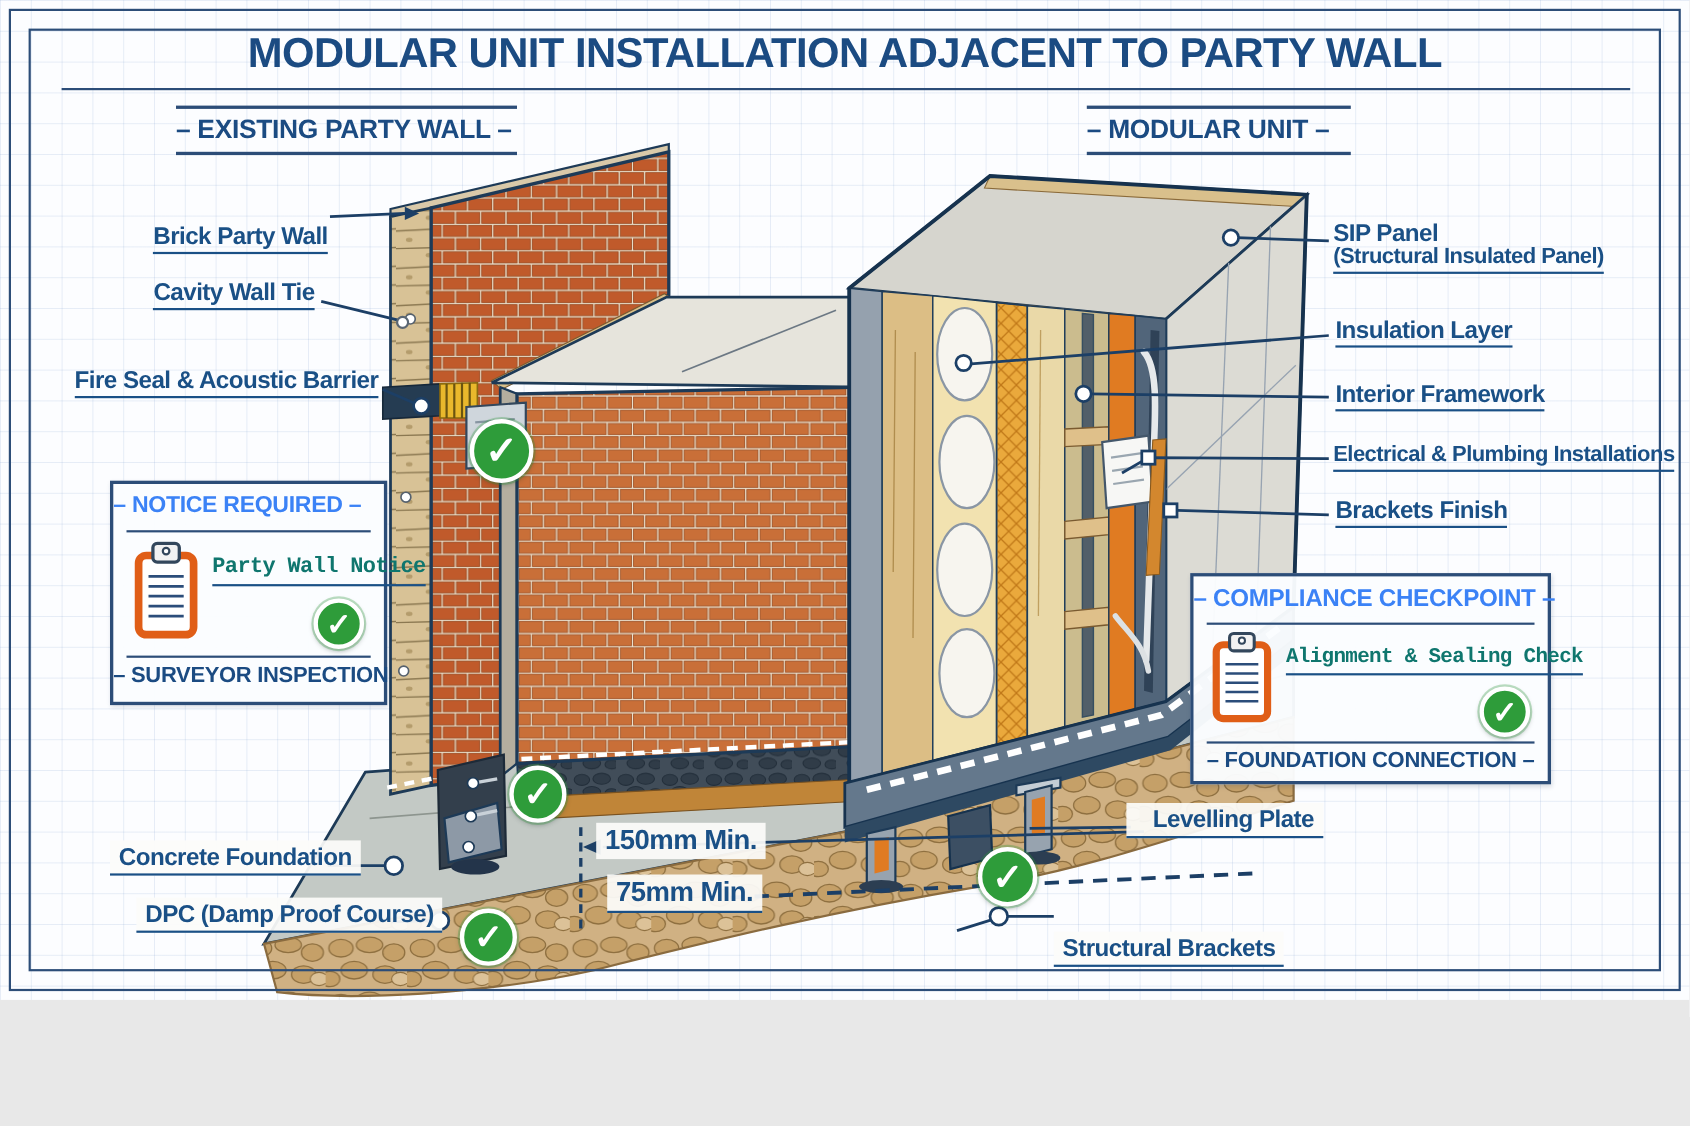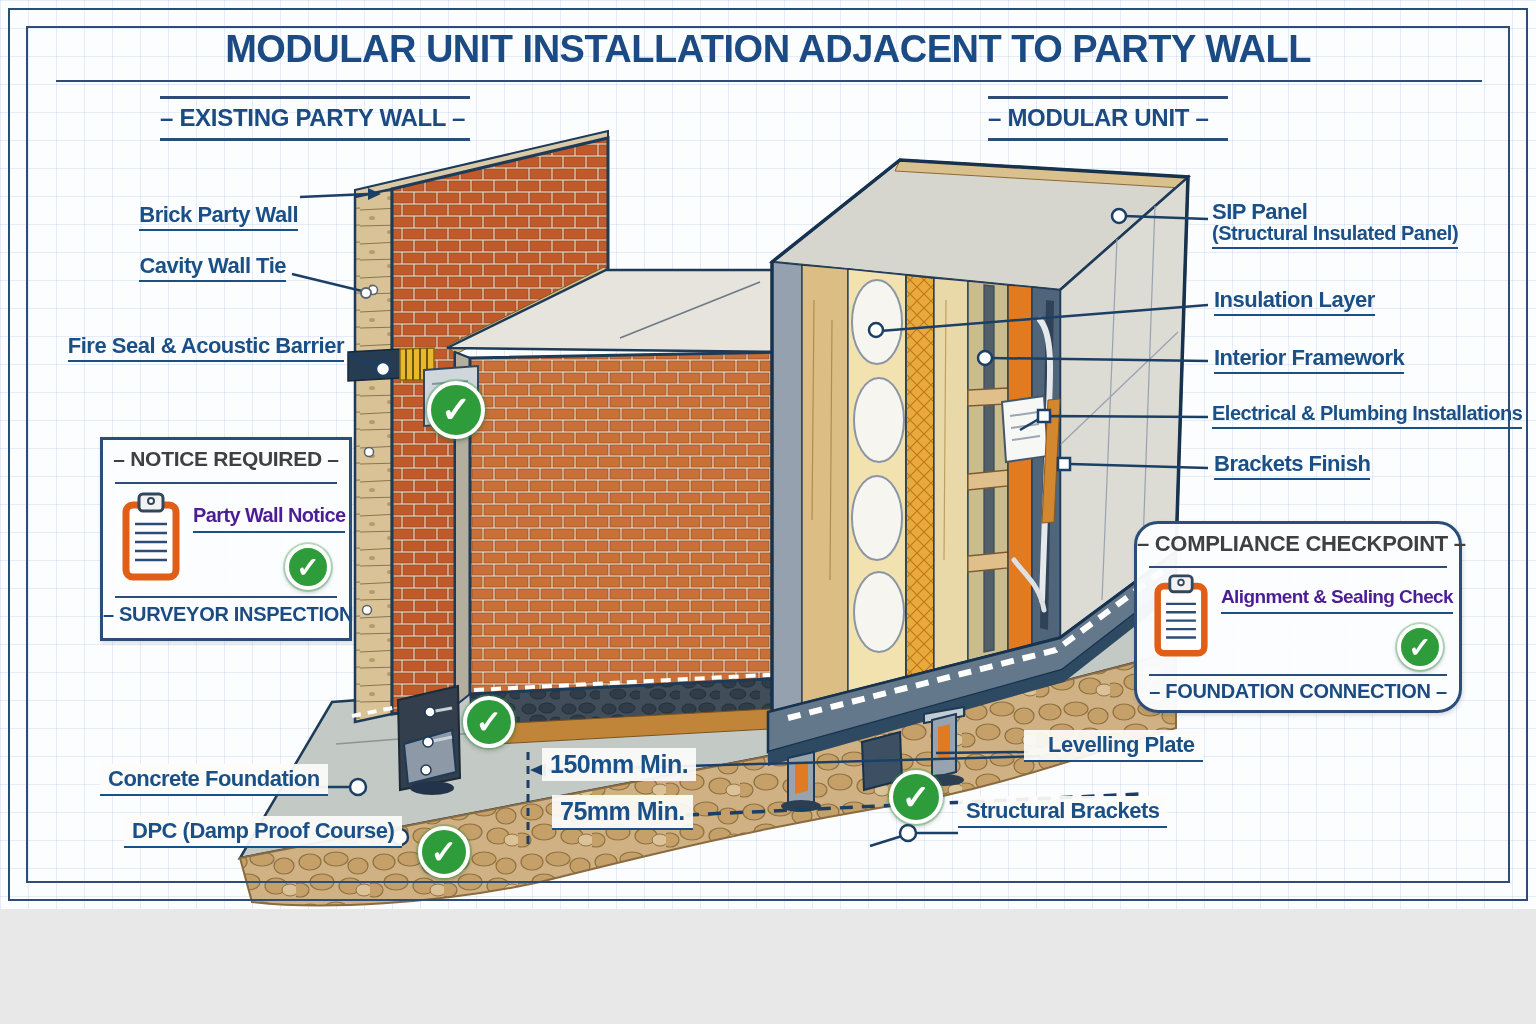--- a/index.html
+++ b/index.html
@@ -39,27 +39,27 @@
   .check{
     position:absolute;border-radius:50%;background:#2e9c3a;border:4px solid #ffffff;
     box-shadow:0 0 0 2px rgba(46,156,58,.30), 0 2px 5px rgba(30,50,40,.35);
     color:#fff;display:flex;align-items:center;justify-content:center;
     font-weight:bold;box-sizing:border-box;
   }
   .infobox{
     position:absolute;border:3px solid #2c4d78;background:rgba(251,253,255,.96);
     box-shadow:1px 2px 4px rgba(40,60,90,.18);
   }
-  .infobox .bx-header{position:absolute;top:7px;left:0;right:0;text-align:center;
-    color:#404040;font-weight:bold;letter-spacing:-.3px;white-space:nowrap;}
+  .infobox .bx-header{position:absolute;top:7px;left:0;right:0;
+    color:#3b82f6;font-weight:bold;letter-spacing:-.3px;white-space:nowrap;}
   .infobox .bx-rule{position:absolute;left:12px;right:12px;height:2px;background:#2c4d78;}
   .infobox .bx-footer{position:absolute;left:0;right:0;text-align:center;
     color:#1b4b82;font-weight:bold;font-size:20px;letter-spacing:-.3px;white-space:nowrap;}
-  .infobox .bx-item{position:absolute;color:#4c1d95;font-weight:bold;letter-spacing:-.4px;
-    border-bottom:2.5px solid #1a5086;padding-bottom:4px;white-space:nowrap;}
+  .infobox .bx-item{position:absolute;color:#0f766e;font-weight:bold;letter-spacing:-.4px;
+    border-bottom:2.5px solid #1a5086;padding-bottom:4px;white-space:nowrap;font-family:Liberation Mono, monospace;}
   svg{display:block;}
   #illustration{position:absolute;left:0;top:0;pointer-events:none;}
 </style>
 </head>
 <body>
 
 <div class="stage">
 
   <svg id="illustration" width="1536" height="1024" viewBox="0 0 1536 1024">
     <defs>
@@ -288,38 +288,38 @@
   <div class="lbl ul" style="left:1214px;top:288px;">Insulation Layer</div>
   <div class="lbl ul" style="left:1214px;top:346px;">Interior Framework</div>
   <div class="lbl ul long" style="left:1212px;top:403px;">Electrical &amp; Plumbing Installations</div>
   <div class="lbl ul" style="left:1214px;top:452px;">Brackets Finish</div>
 
   <div class="lbl ul chip" style="left:100px;top:764px;">Concrete Foundation</div>
   <div class="lbl ul chip" style="left:124px;top:816px;">DPC (Damp Proof Course)</div>
   <div class="lbl chip big" style="left:527px;top:748px;">150mm Min.</div>
   <div class="lbl ul chip big" style="left:537px;top:795px;">75mm Min.</div>
   <div class="lbl ul chip" style="left:1024px;top:730px;padding-left:24px;">Levelling Plate</div>
-  <div class="lbl ul chip" style="left:958px;top:796px;">Structural Brackets</div>
+  <div class="lbl ul chip" style="left:958px;top:847px;">Structural Brackets</div>
 
   <div class="infobox" style="left:100px;top:437px;width:246px;height:198px;">
     <div class="bx-header" style="font-size:21px;">– NOTICE REQUIRED –</div>
     <div class="bx-rule" style="top:42px;"></div>
     <svg width="60" height="90" viewBox="0 0 60 90" style="position:absolute;left:18px;top:52px;">
       <rect x="5" y="13" width="50" height="72" rx="7" fill="#fff" stroke="#e05e17" stroke-width="7"></rect>
       <rect x="18" y="2" width="24" height="17" rx="4" fill="#f2f2f2" stroke="#33475c" stroke-width="3"></rect>
       <circle cx="30" cy="9" r="3" fill="#fff" stroke="#33475c" stroke-width="2"></circle>
       <path d="M14 32 H46 M14 41 H46 M14 50 H46 M14 59 H46 M14 68 H46" stroke="#2b4d7a" stroke-width="2.5"></path>
     </svg>
     <div class="bx-item" style="left:90px;top:64px;font-size:20px;letter-spacing:-0.6px;">Party Wall Notice</div>
     <div class="check" style="left:182px;top:104px;width:46px;height:46px;font-size:28px;">✓</div>
     <div class="bx-rule" style="top:156px;"></div>
     <div class="bx-footer" style="top:163px;">– SURVEYOR INSPECTION</div>
   </div>
 
-  <div class="infobox" style="left:1134px;top:521px;width:322px;height:186px;border-radius:24px;">
+  <div class="infobox" style="left:1082px;top:521px;width:322px;height:186px;">
     <div class="bx-header" style="font-size:22px;">– COMPLIANCE CHECKPOINT –</div>
     <div class="bx-rule" style="top:42px;"></div>
     <svg width="56" height="84" viewBox="0 0 60 90" style="position:absolute;left:16px;top:50px;">
       <rect x="5" y="13" width="50" height="72" rx="7" fill="#fff" stroke="#e05e17" stroke-width="7"></rect>
       <rect x="18" y="2" width="24" height="17" rx="4" fill="#f2f2f2" stroke="#33475c" stroke-width="3"></rect>
       <circle cx="30" cy="9" r="3" fill="#fff" stroke="#33475c" stroke-width="2"></circle>
       <path d="M14 32 H46 M14 41 H46 M14 50 H46 M14 59 H46 M14 68 H46" stroke="#2b4d7a" stroke-width="2.5"></path>
     </svg>
     <div class="bx-item" style="left:84px;top:62px;font-size:19px;letter-spacing:-0.6px;">Alignment &amp; Sealing Check</div>
     <div class="check" style="left:260px;top:100px;width:46px;height:46px;font-size:28px;">✓</div>

